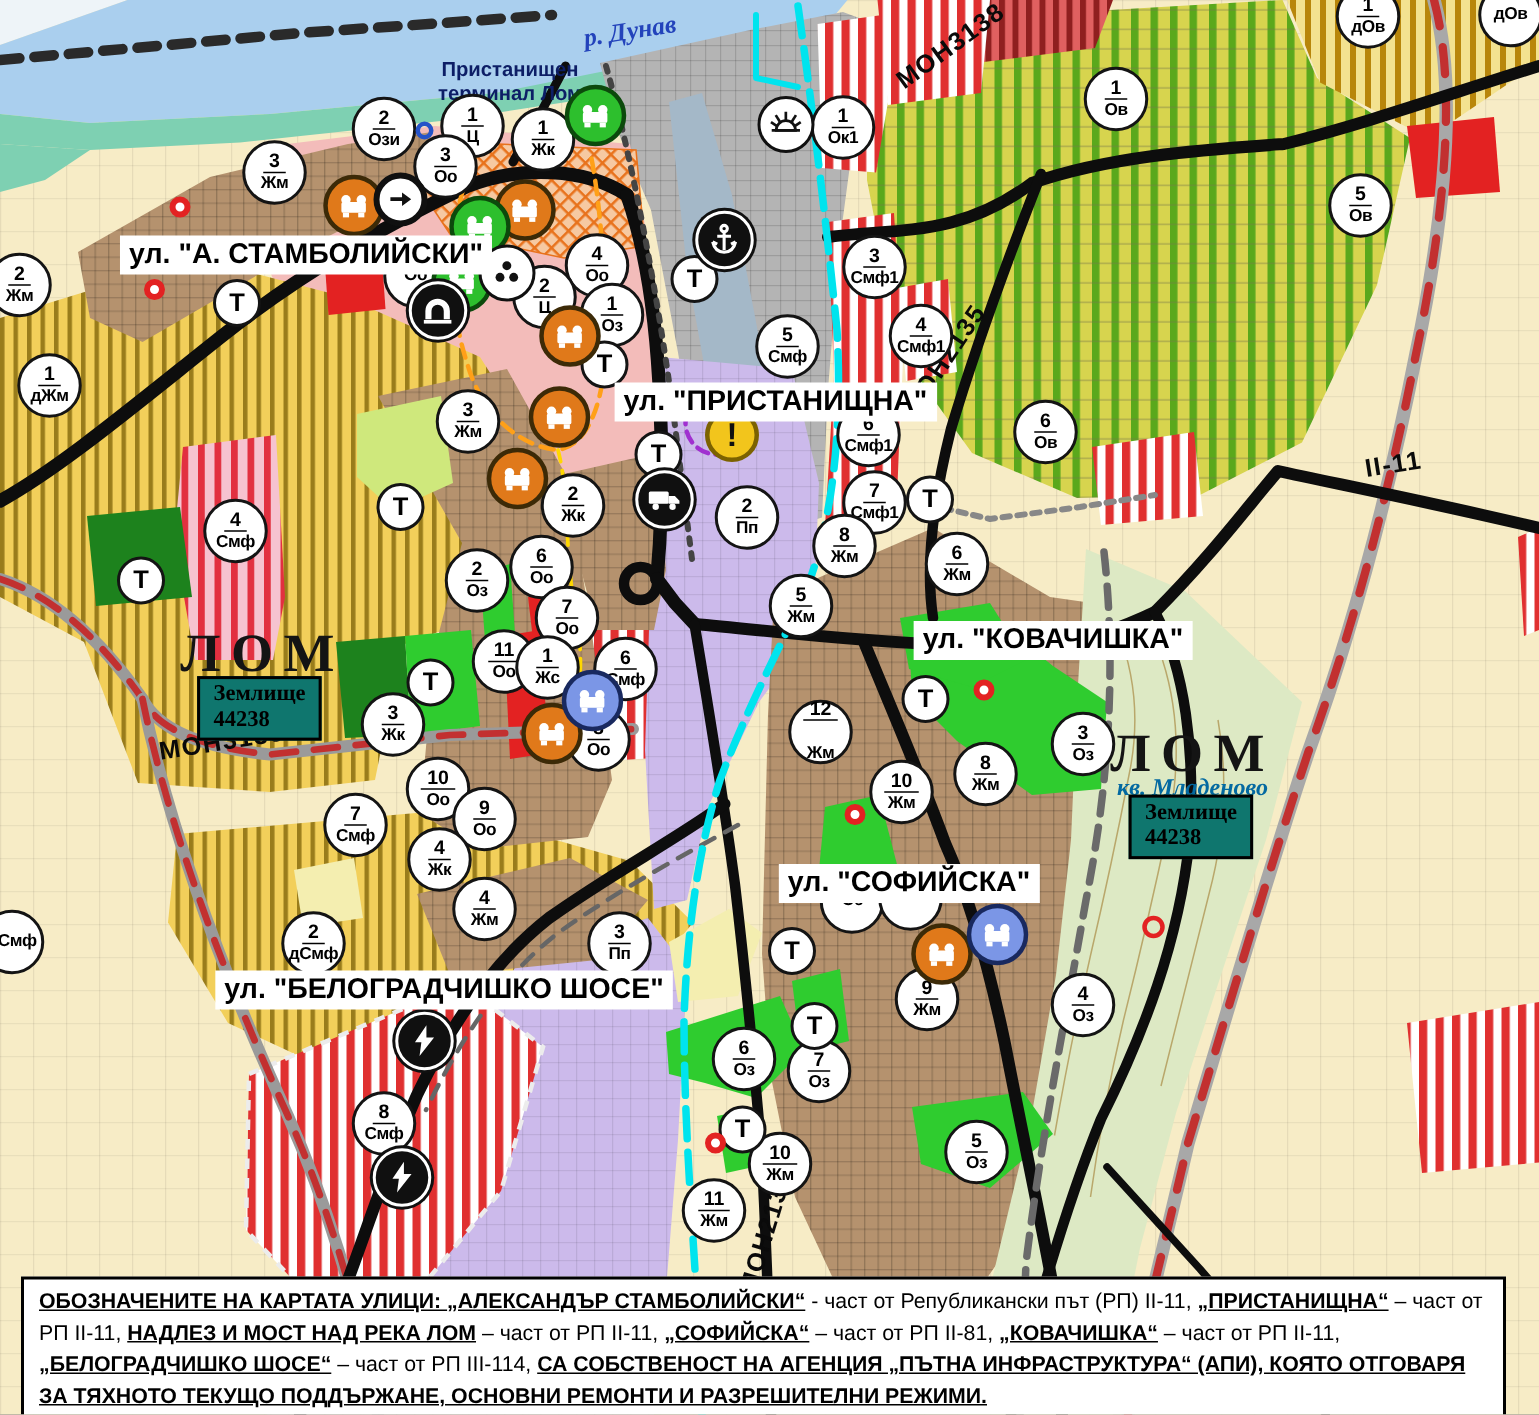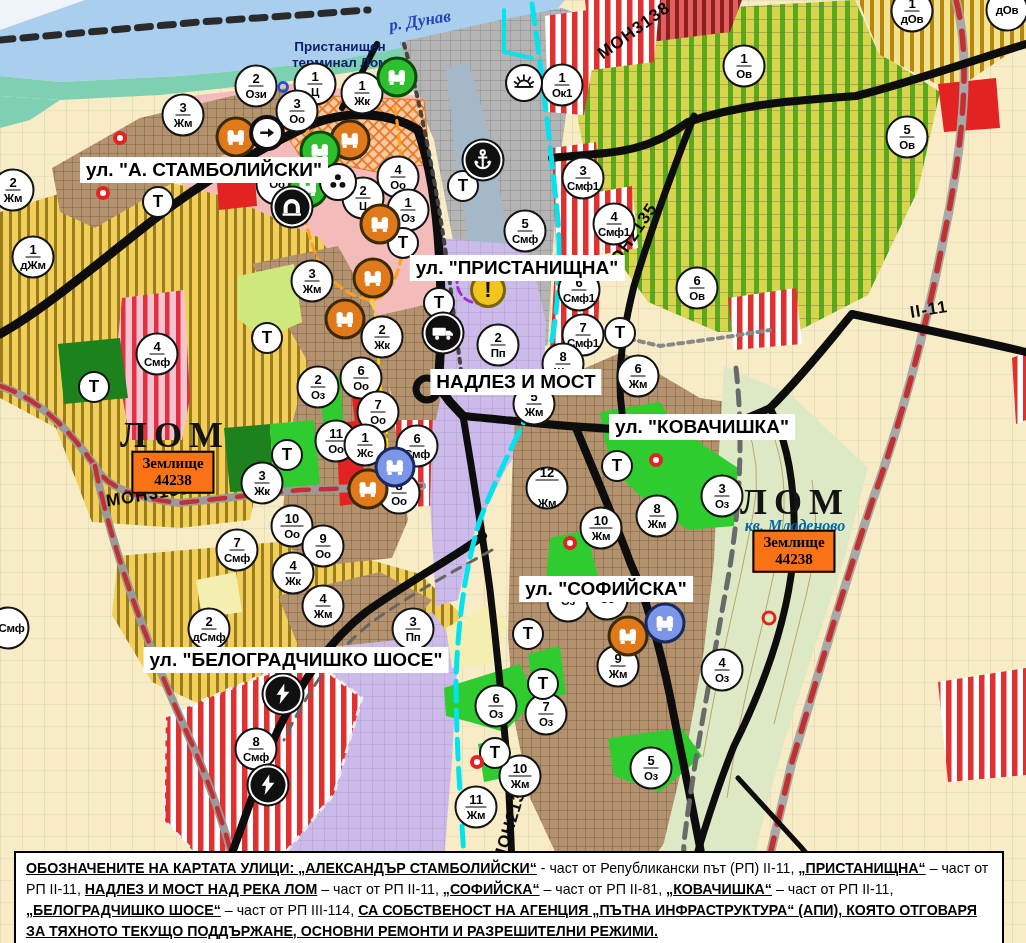--- a/index.html
+++ b/index.html
@@ -45,23 +45,23 @@
 
   
   .street-label{position:absolute;transform:translate(-50%,-50%);background:#fff;color:#000;
     font-weight:bold;font-size:19px;padding:2px 6px;white-space:nowrap;}
   .road-label{position:absolute;transform-origin:center;color:#0a0a0a;font-weight:bold;
     font-size:17px;letter-spacing:1px;white-space:nowrap;}
   .city-label{position:absolute;transform:translate(-50%,-50%);font-family:"Liberation Serif",serif;
     font-weight:bold;font-size:36px;letter-spacing:7px;color:#141414;white-space:nowrap;}
   .quarter-label{position:absolute;transform:translate(-50%,-50%);font-family:"Liberation Serif",serif;
     font-weight:bold;font-style:italic;font-size:16px;color:#0369a1;white-space:nowrap;}
-  .land-box{position:absolute;transform:translate(-50%,-50%);background:#f97316;border:2px solid #000;
+  .land-box{position:absolute;transform:translate(-50%,-50%);background:#0f766e;border:2px solid #000;
     font-family:"Liberation Serif",serif;font-weight:bold;font-size:15px;line-height:1.15;
-    text-align:center;padding:2px 9px;color:#000;white-space:nowrap;}
+    padding:2px 9px;color:#000;white-space:nowrap;}
   .river-label{position:absolute;transform:translate(-50%,-50%) rotate(-9deg);
     font-family:"Liberation Serif",serif;font-weight:bold;font-style:italic;font-size:17px;
     color:#2343bb;white-space:nowrap;}
   .terminal-label{position:absolute;transform:translate(-50%,-50%);font-weight:bold;font-size:13.5px;
     line-height:1.2;text-align:center;color:#0d1e66;white-space:nowrap;}
 
   
   #footer{position:absolute;left:14px;top:851px;width:966px;background:#fff;border:2px solid #000;
     padding:5px 10px 7px 10px;font-size:14.2px;line-height:1.48;color:#000;z-index:10;}
   #footer .seg-b{font-weight:bold;text-decoration:underline;}
@@ -706,20 +706,19 @@
       <div class="imarker ic-red-dot" style="left: 103px; top: 193px;"></div>
       <div class="imarker ic-red-dot" style="left: 656px; top: 460px;"></div>
       <div class="imarker ic-red-dot" style="left: 570px; top: 543px;"></div>
       <div class="imarker ic-red-dot" style="left: 477px; top: 762px;"></div>
       <div class="imarker ic-red-ring" style="left: 769px; top: 618px;"></div>
       <div class="imarker ic-blue-ring" style="left: 283px; top: 87px;"></div>
     </div>
   <div id="street-labels" class="layer">
       <div class="street-label" style="left: 204px; top: 170px;">ул. "А. СТАМБОЛИЙСКИ"</div>
       <div class="street-label" style="left: 517px; top: 268px;">ул. "ПРИСТАНИЩНА"</div>
-      <div class="street-label" style="left: 516px; top: 382px;">НАДЛЕЗ И МОСТ</div>
       <div class="street-label" style="left: 702px; top: 427px;">ул. "КОВАЧИШКА"</div>
       <div class="street-label" style="left: 606px; top: 589px;">ул. "СОФИЙСКА"</div>
       <div class="street-label" style="left: 296px; top: 660px;">ул. "БЕЛОГРАДЧИШКО ШОСЕ"</div>
     </div>
 
   <div id="footer"><span class="seg-b">ОБОЗНАЧЕНИТЕ НА КАРТАТА УЛИЦИ: </span><span class="seg-b">„АЛЕКСАНДЪР СТАМБОЛИЙСКИ“</span><span class="seg-r"> - част от Републикански път (РП) II-11, </span><span class="seg-b">„ПРИСТАНИЩНА“</span><span class="seg-r"> – част от РП II-11, </span><span class="seg-b">НАДЛЕЗ И МОСТ НАД РЕКА ЛОМ</span><span class="seg-r"> – част от РП II-11, </span><span class="seg-b">„СОФИЙСКА“</span><span class="seg-r"> – част от РП II-81, </span><span class="seg-b">„КОВАЧИШКА“</span><span class="seg-r"> – част от РП II-11, </span><span class="seg-b">„БЕЛОГРАДЧИШКО ШОСЕ“</span><span class="seg-r"> – част от РП III-114, </span><span class="seg-b">СА СОБСТВЕНОСТ НА АГЕНЦИЯ „ПЪТНА ИНФРАСТРУКТУРА“ (АПИ), КОЯТО ОТГОВАРЯ ЗА ТЯХНОТО ТЕКУЩО ПОДДЪРЖАНЕ, ОСНОВНИ РЕМОНТИ И РАЗРЕШИТЕЛНИ РЕЖИМИ.</span></div>
 </div>
 
 </body></html>

